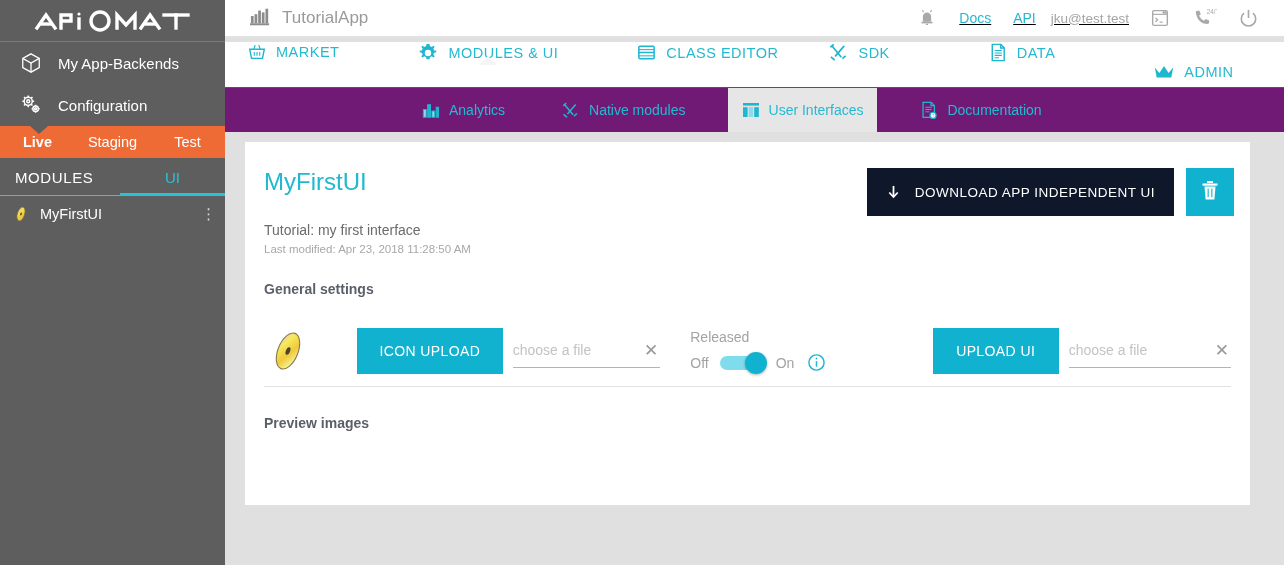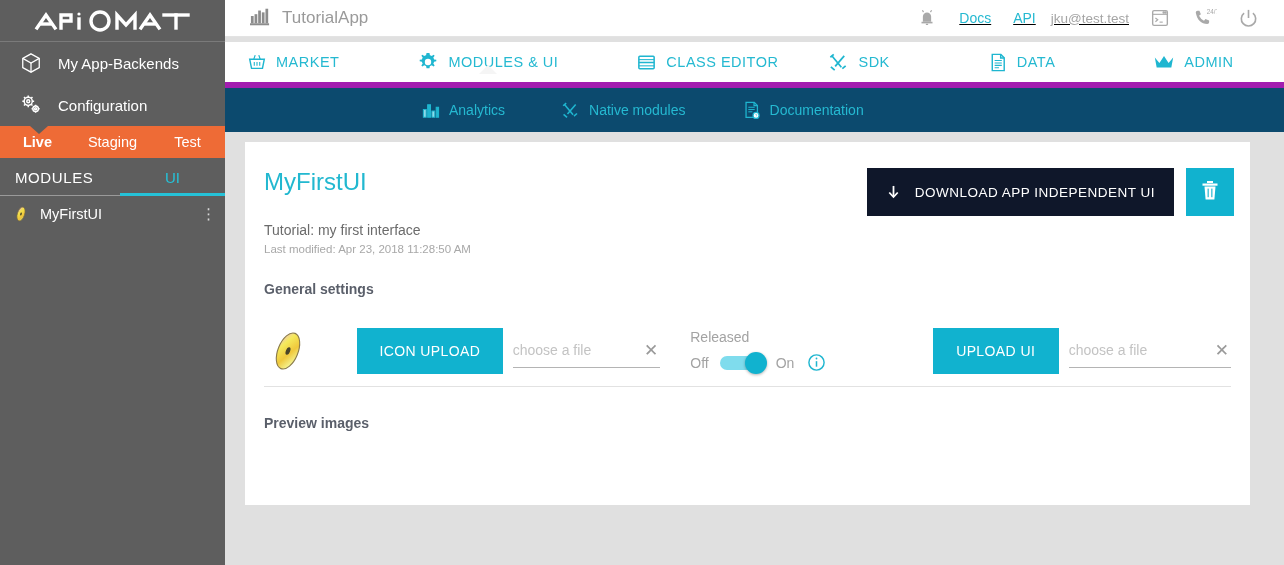--- a/index.html
+++ b/index.html
@@ -118,22 +118,22 @@
   }
   #topbar-right .tb-ico {
     margin: 0 10px; display: flex; align-items: center; cursor: pointer;
   }
 
   
   #mainnav {
     position: absolute; left: 225px; top: 42px;
     width: 1059px; height: 46px;
     background: #ffffff;
-    border-bottom: 6px solid #a21caf;
-    display: flex; align-items: center;
+    border-bottom: 1px solid #a21caf;
+    display: flex; align-items: flex-start;
   }
   .nav-item {
     display: flex; align-items: center;
     color: #25b9d1; font-size: 14.5px;
     letter-spacing: .5px;
     cursor: pointer;
     position: relative;
   }
   .nav-item .nico { margin-right: 9px; display: flex; align-items: center; }
   .nav-item .arrow {
@@ -141,21 +141,21 @@
     width: 0; height: 0;
     border-left: 9px solid transparent;
     border-right: 9px solid transparent;
     border-bottom: 9px solid #f5f5f5;
   }
 
   
   #subnav {
     position: absolute; left: 225px; top: 88px;
     width: 1059px; height: 44px;
-    background: #0c4a6e;
+    background: #701a75;
     display: flex; align-items: center;
   }
   .sub-item {
     display: flex; align-items: center;
     height: 44px;
     color: #25b9d1; font-size: 14px;
     cursor: pointer;
     padding: 0 14px;
   }
   .sub-item.active { background: #e6e6e6; }
@@ -452,21 +452,21 @@
       <span class="nico">
         <svg width="20" height="21" viewBox="0 0 20 22" fill="none" stroke="#1fb6d0" stroke-width="1.5">
           <path d="M4 2.5 L13 2.5 L16.5 6 L16.5 19.5 L4 19.5 Z"></path>
           <path d="M12.8 2.5 L12.8 6.2 L16.5 6.2"></path>
           <path d="M6.5 9 L14 9 M6.5 11.5 L14 11.5 M6.5 14 L14 14 M6.5 16.5 L11 16.5" stroke-width="1.1"></path>
         </svg>
       </span>
       <span>DATA</span>
     </div>
 
-    <div class="nav-item" style="margin-left:98px;">
+    <div class="nav-item" style="margin-left:98px;margin-top:20px;">
       <span class="nico">
         <svg width="22" height="20" viewBox="0 0 24 20" fill="#1fb6d0">
           <path d="M2 5 L7 11 L12 3.5 L17 11 L22 5 L20 16 L4 16 Z"></path>
         </svg>
       </span>
       <span>ADMIN</span>
     </div>
   </div>
 
   <div id="subnav">
@@ -488,20 +488,31 @@
           <path d="M4 4 L14 16"></path>
             <path d="M17 4 L7.5 15"></path>
           <path d="M3 15.5 L7 19"></path>
             <path d="M15 17.5 L18.5 14.5"></path>
           <path d="M2.5 5.5 L6 2.5"></path>
         </svg>
       </span>
       <span>Native modules</span>
     </div>
 
+    <div class="sub-item active" style="margin-left:28px;">
+      <span class="sbico">
+        <svg width="18" height="18" viewBox="0 0 18 18" fill="#1fb6d0">
+          <rect x="1" y="2" width="16" height="2.6"></rect>
+          <rect x="1" y="6.2" width="4.6" height="9.8"></rect>
+          <rect x="6.6" y="6.2" width="4.6" height="9.8" fill="#8fd9e8"></rect>
+          <rect x="12.2" y="6.2" width="4.6" height="9.8"></rect>
+        </svg>
+      </span>
+      <span>User Interfaces</span>
+    </div>
 
     <div class="sub-item" style="margin-left:28px;">
       <span class="sbico">
         <svg width="19" height="20" viewBox="0 0 20 22" fill="none" stroke="#1fb6d0" stroke-width="1.4">
           <path d="M4 2.5 L13 2.5 L16.5 6 L16.5 19 L4 19 Z"></path>
           <path d="M12.8 2.5 L12.8 6.2 L16.5 6.2"></path>
           <path d="M6.5 8 L13.5 8 M6.5 10.5 L13.5 10.5 M6.5 13 L11 13" stroke-width="1.1"></path>
           <circle cx="15" cy="17" r="3.3" fill="#ffffff"></circle>
           <text x="15" y="18.6" text-anchor="middle" font-family="Liberation Sans, sans-serif" font-size="4.6" fill="#1fb6d0" stroke="none">?</text>
         </svg>

